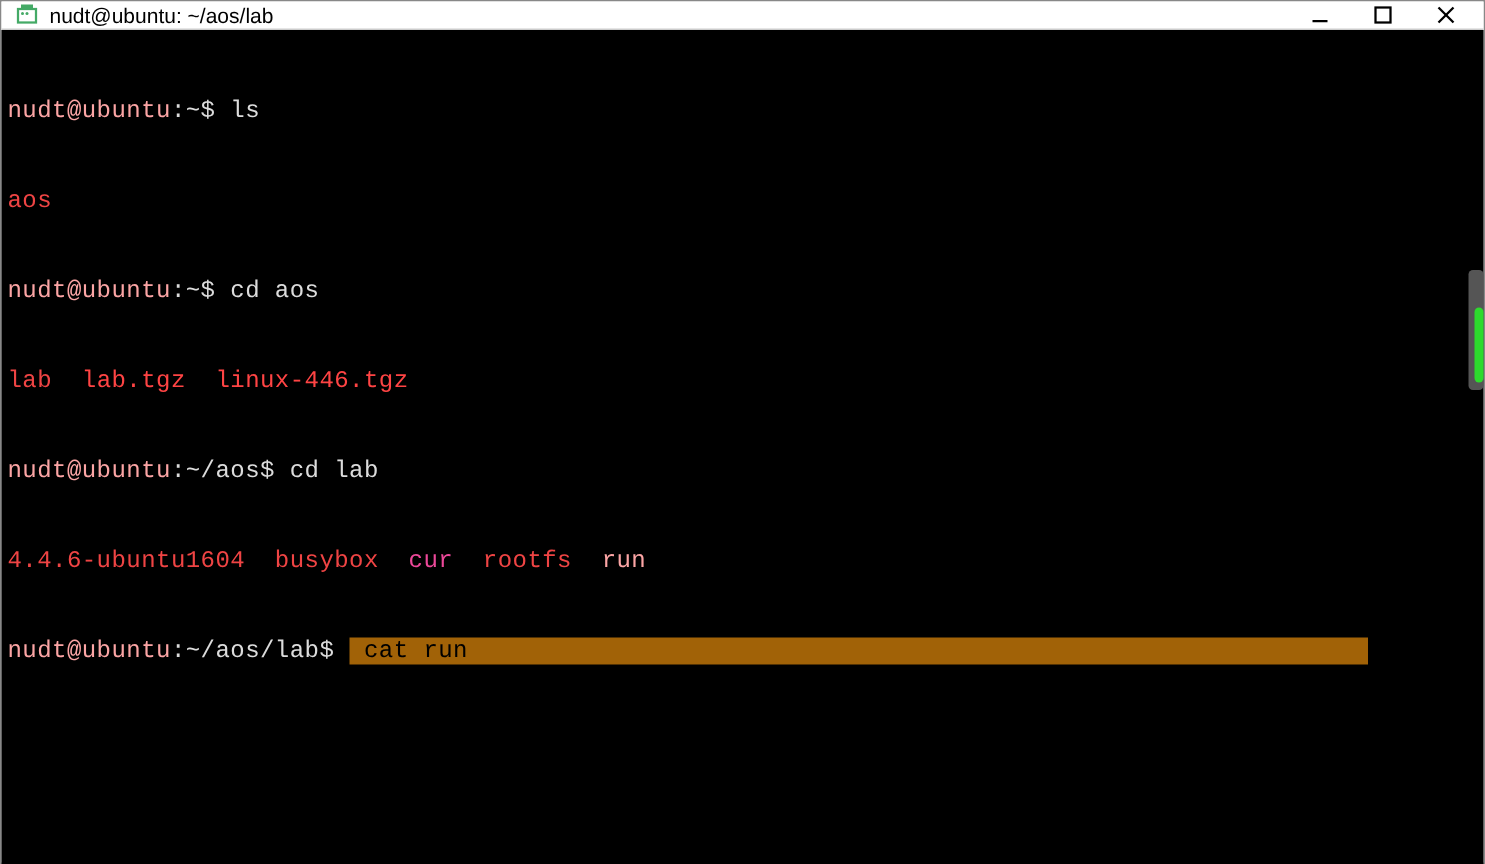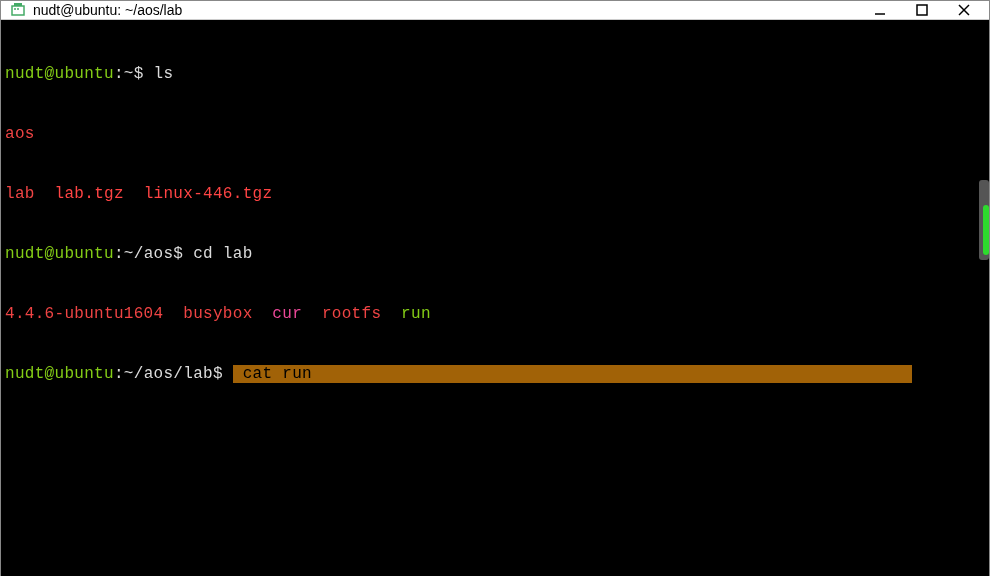--- a/index.html
+++ b/index.html
@@ -61,21 +61,21 @@
       background: #000;
       color: #ccc;
       padding: 4px 4px;
       line-height: 1.25;
       letter-spacing: 0.3px;
       white-space: pre-wrap;
       word-break: break-all;
       position: relative;
     }
     .line { display: block; }
-    .c-green { color: #84cc16; font-family: Liberation Mono, monospace; }
+    .c-green { color: #fca5a5; font-family: Liberation Mono, monospace; }
     .c-blue { color: #ef4444; }
     .c-white { color: #dcdcdc; }
     .c-cyan { color: #ec4899; }
     .c-red { color: #ff4444; }
     .prompt-highlight {
       background: #a16207;
       color: #000;
     }
     .scrollbar-track {
       position: absolute;
@@ -126,20 +126,21 @@
             <line x1="2" y1="2" x2="12" y2="12" stroke="#000" stroke-width="1.5"></line>
             <line x1="12" y1="2" x2="2" y2="12" stroke="#000" stroke-width="1.5"></line>
           </svg>
       </span>
     </div>
   </div>
 
   <div class="terminal">
     <span class="line"><span class="c-green">nudt@ubuntu</span><span class="c-white">:~$ </span><span class="c-white">ls</span></span>
     <span class="line"><span class="c-blue">aos</span></span>
+    <span class="line"><span class="c-green">nudt@ubuntu</span><span class="c-white">:~$ </span><span class="c-white">cd aos</span></span>
     <span class="line"><span class="c-blue">lab</span><span class="c-red">  lab.tgz  linux-446.tgz</span></span>
     <span class="line"><span class="c-green">nudt@ubuntu</span><span class="c-white">:~/aos$ </span><span class="c-white">cd lab</span></span>
     <span class="line"><span class="c-blue">4.4.6-ubuntu1604</span><span class="c-blue">  busybox</span><span class="c-cyan">  cur</span><span class="c-blue">  rootfs</span><span class="c-green">  run</span></span>
     <span class="line"><span class="c-green">nudt@ubuntu</span><span class="c-white">:~/aos/lab$ </span><span class="prompt-highlight" style="padding-right:600px"> cat run</span></span>
     
     
     
     
     
     

